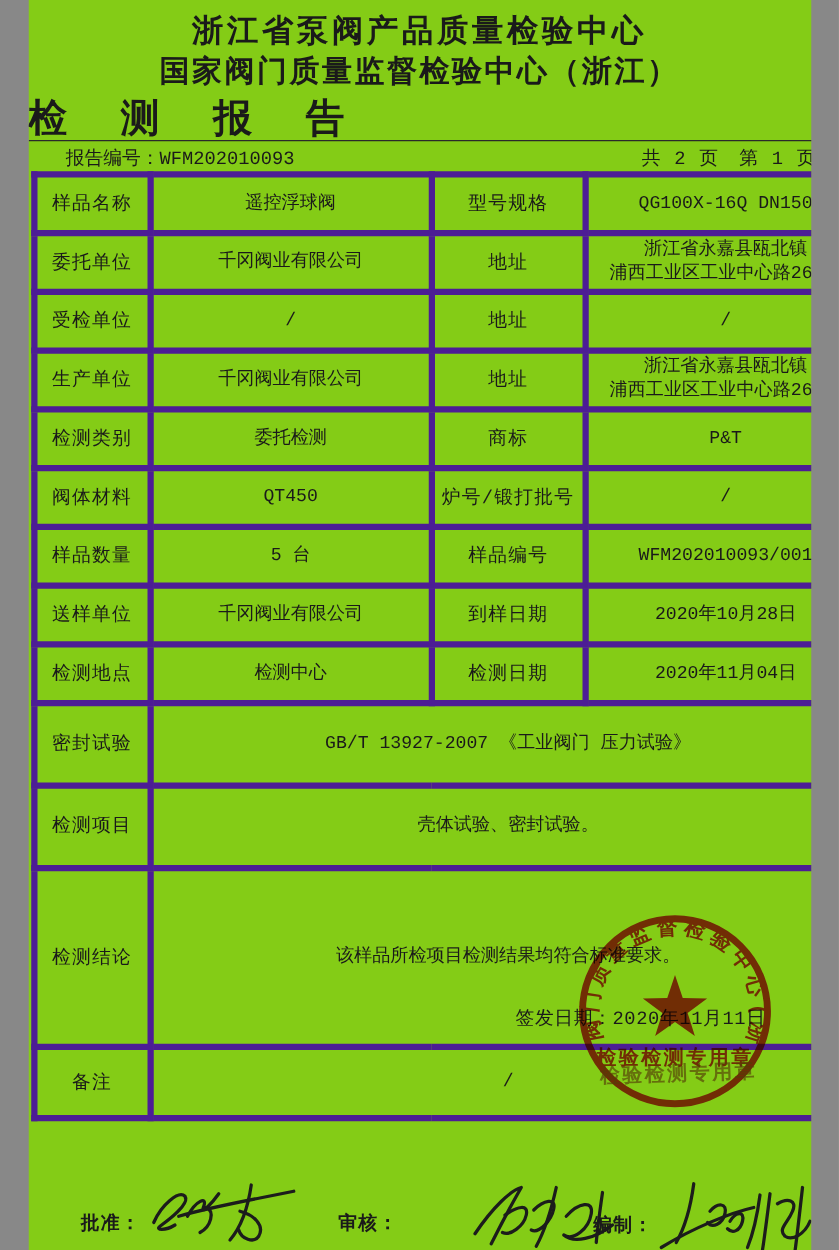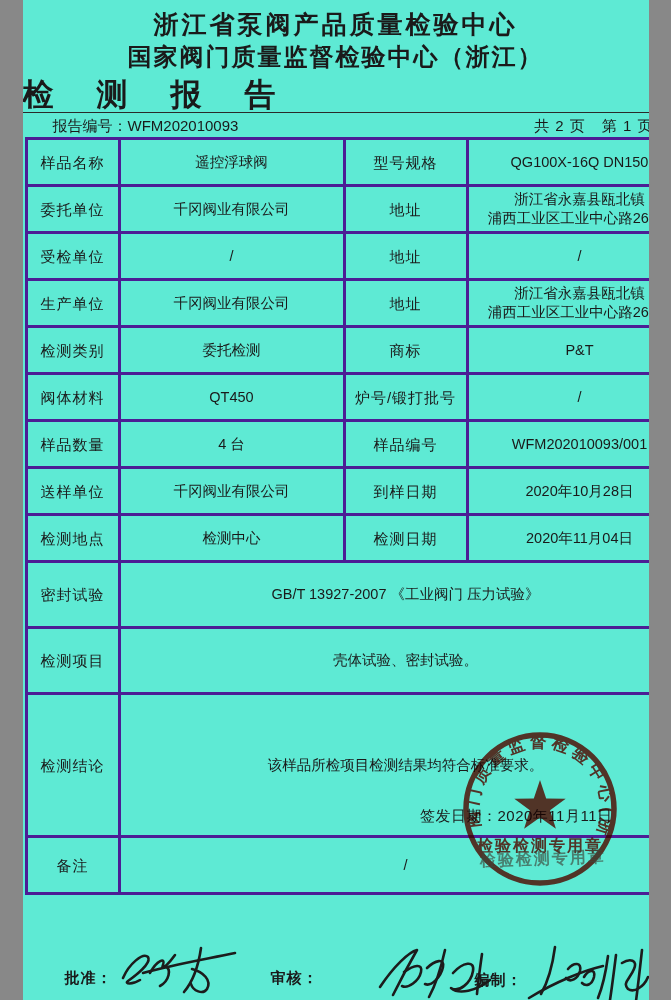--- a/index.html
+++ b/index.html
@@ -1,18 +1,18 @@
 <!DOCTYPE html>
 <html><head>
 <meta charset="utf-8">
 <style>
   html,body{margin:0;padding:0;background:#888;}
   .page{
-    position:relative;width:626px;height:1000px;background:#5eead4;
-    font-family:Liberation Sans, sans-serif;color:#1a1a1a;
+    position:relative;width:626px;height:1000px;background:#84cc16;
+    font-family:Liberation Mono, monospace;color:#1a1a1a;
     overflow:hidden;margin:0 auto;
   }
   .title1{position:absolute;top:8px;left:0;width:100%;text-align:center;
     font-size:25px;font-weight:bold;letter-spacing:3px;}
   .title2{position:absolute;top:41px;left:0;width:100%;text-align:center;
     font-size:24px;font-weight:bold;letter-spacing:2px;}
   .report-title{position:absolute;top:74px;left:0;width:100%;
     font-size:31px;font-weight:bold;letter-spacing:6px;}
   .header-rule{position:absolute;top:112px;left:0;width:671px;height:0;
     border-top:1px solid #2a2a2a;}
@@ -20,21 +20,21 @@
     display:flex;justify-content:space-between;align-items:center;
     font-size:15px;box-sizing:border-box;padding:0 40px 0 30px;}
   .meta-right{letter-spacing:1px;}
 
   table.report{
     position:absolute;top:137px;left:2px;width:666px;
     border-collapse:collapse;table-layout:fixed;
     font-size:14.5px;
   }
   table.report td{
-    border:3px solid #4c1d95;text-align:center;vertical-align:middle;
+    border:5px solid #4c1d95;text-align:center;vertical-align:middle;
     padding:2px 4px;line-height:19px;overflow:hidden;
   }
   td.lbl{font-size:15px;letter-spacing:1px;}
   td.pre{white-space:pre-line;}
   tr.h47{height:47px;}
   tr.h66{height:66px;}
   tr.h143{height:143px;margin-left:28px;}
   tr.h57{height:57px;}
   td.left-top{text-align:left;vertical-align:top;padding:12px 8px 4px 8px;}
   td.conclusion-cell{position:relative;text-align:left;vertical-align:top;
@@ -109,21 +109,21 @@
         <td>P&amp;T</td>
       </tr>
       <tr class="h47">
         <td class="lbl">阀体材料</td>
         <td>QT450</td>
         <td class="lbl">炉号/锻打批号</td>
         <td>/</td>
       </tr>
       <tr class="h47">
         <td class="lbl">样品数量</td>
-        <td>4 台</td>
+        <td>5 台</td>
         <td class="lbl">样品编号</td>
         <td>WFM202010093/001</td>
       </tr>
       <tr class="h47">
         <td class="lbl">送样单位</td>
         <td>千冈阀业有限公司</td>
         <td class="lbl">到样日期</td>
         <td>2020年10月28日</td>
       </tr>
       <tr class="h47">

